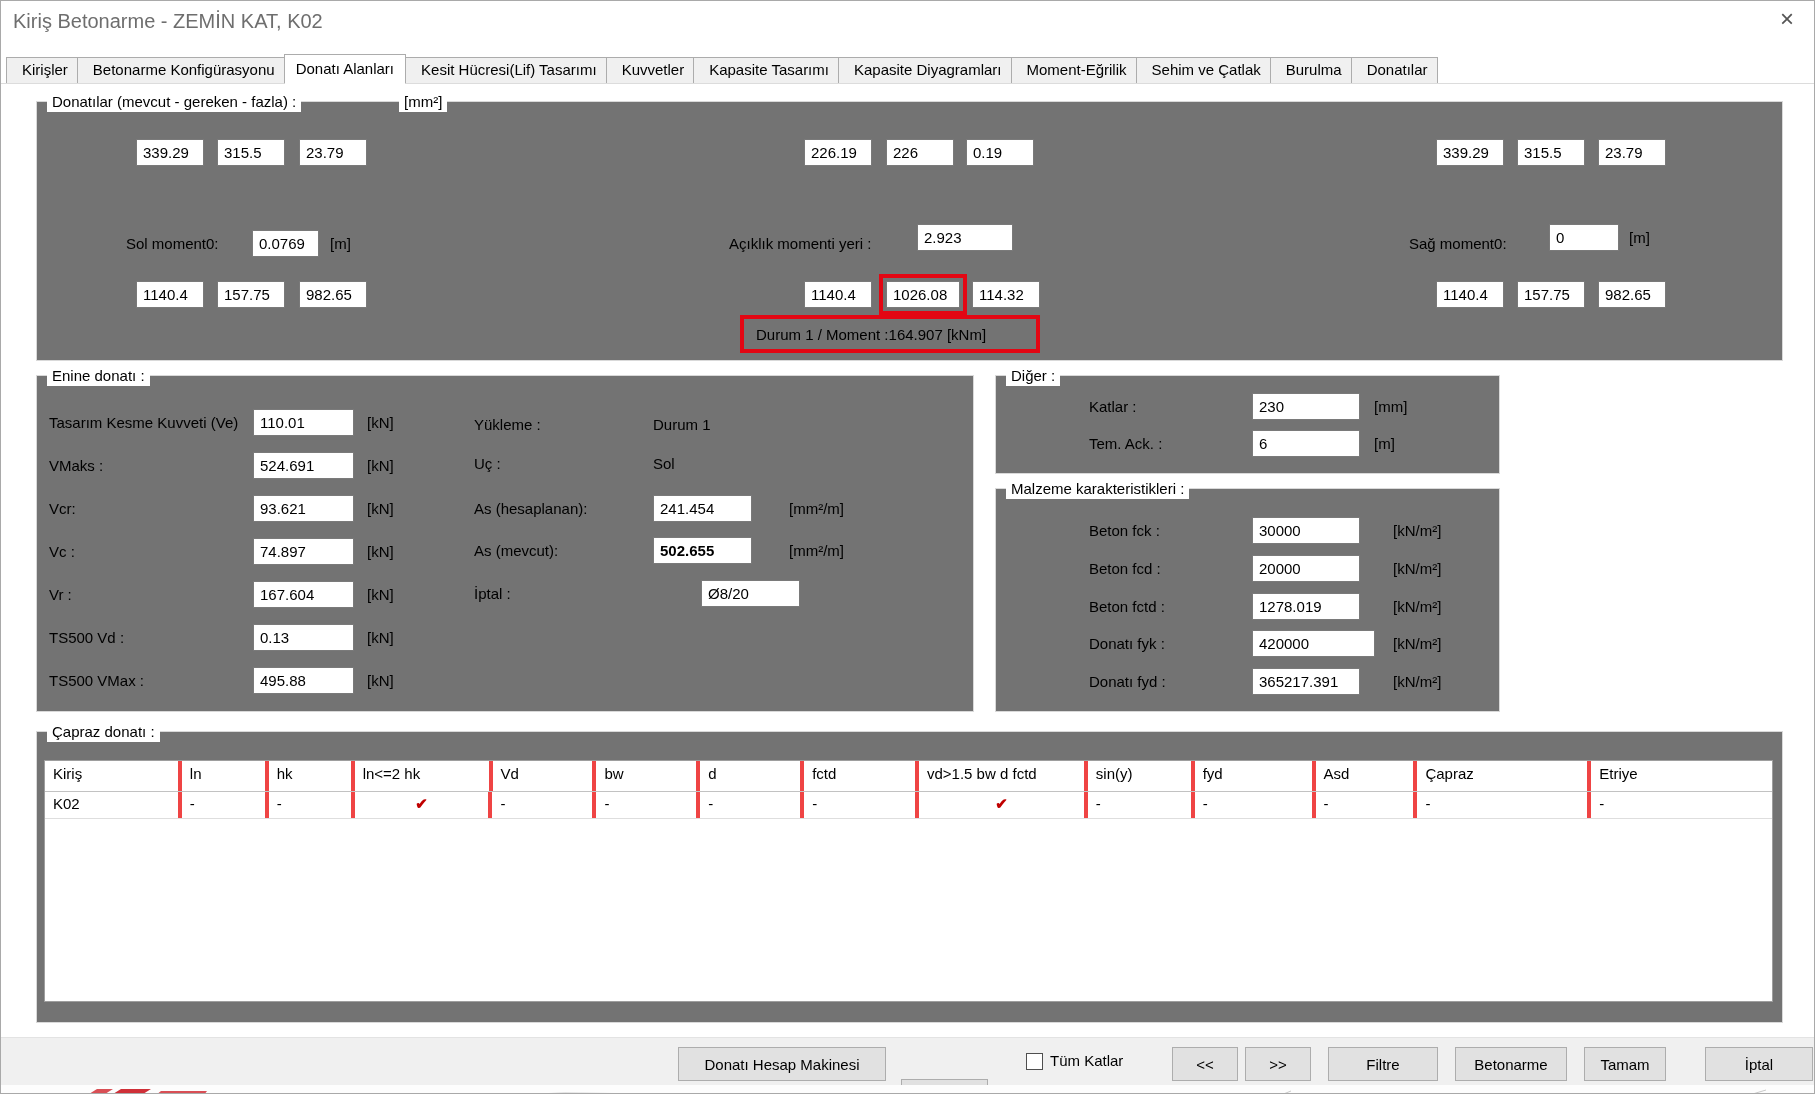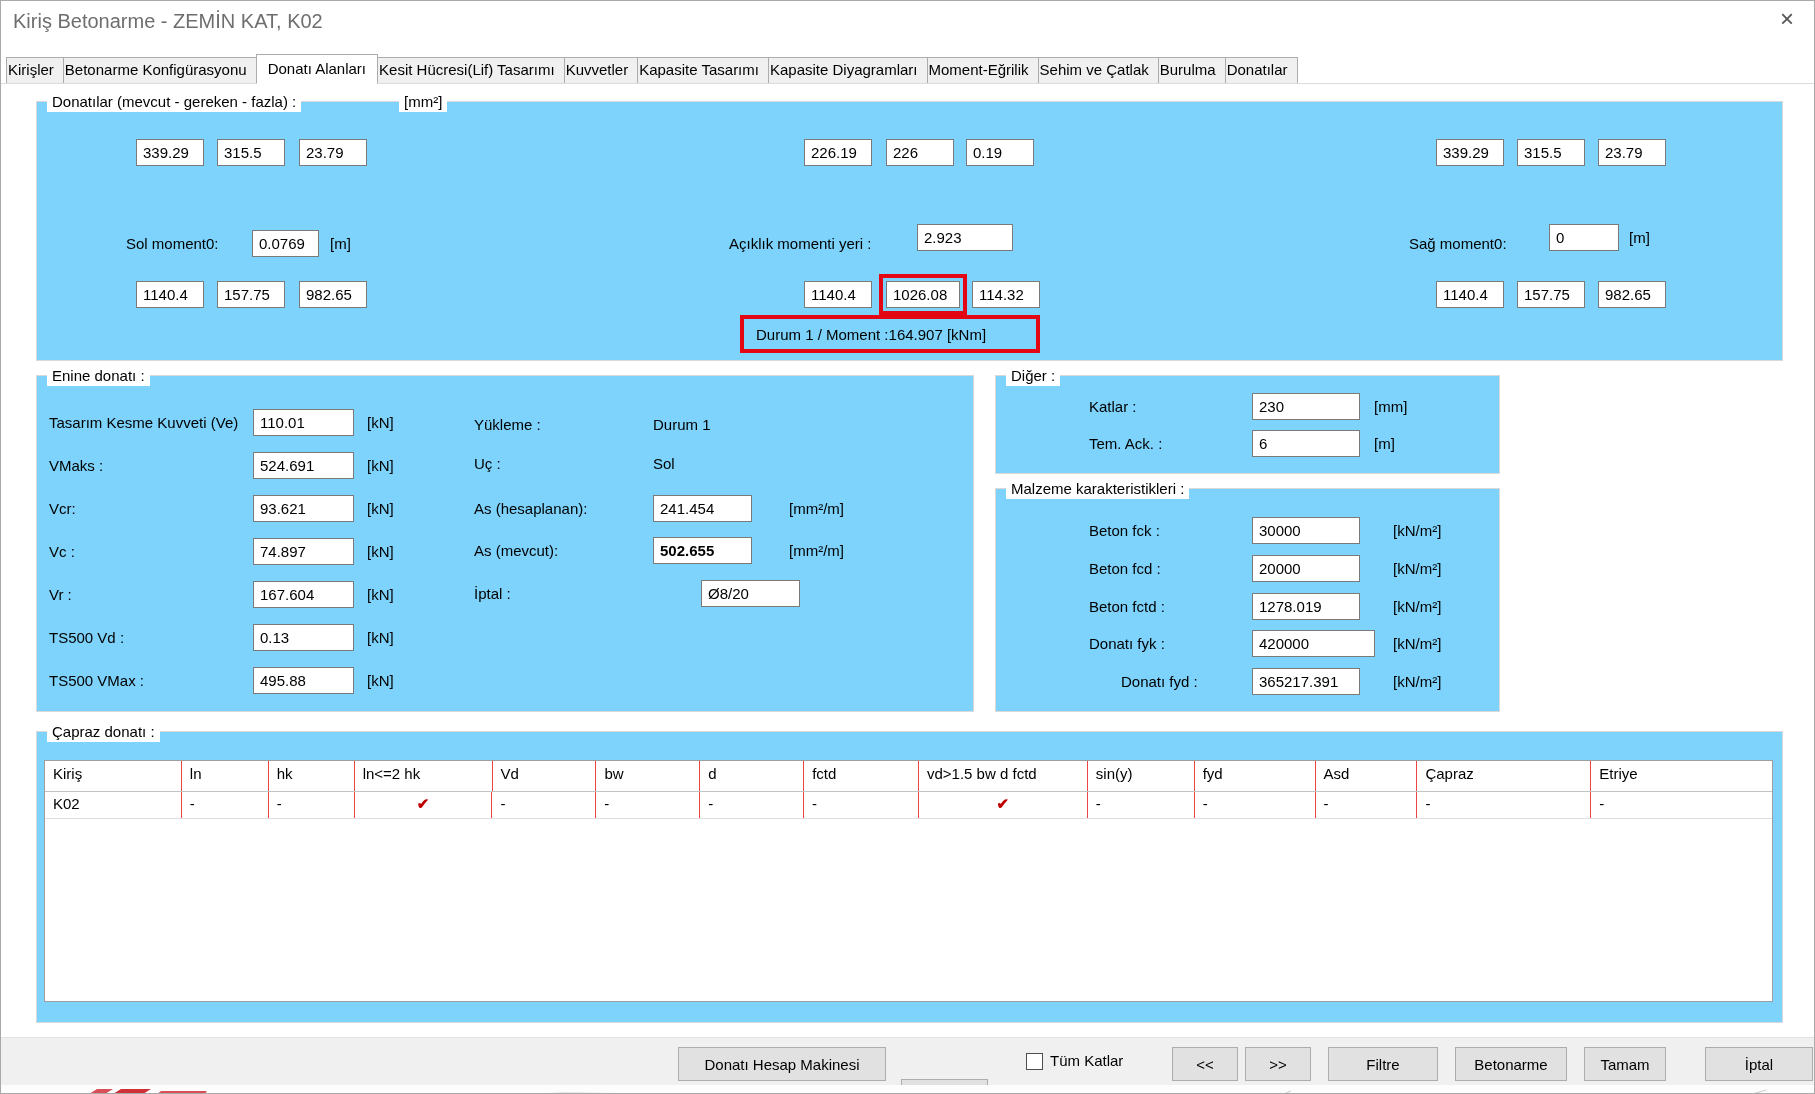--- a/index.html
+++ b/index.html
@@ -3,38 +3,38 @@
 <meta charset="utf-8">
 <style>
   html,body{margin:0;padding:0;background:#fff;}
   #win{position:relative;width:1815px;height:1094px;background:#fff;border:1px solid #a9a9a9;box-sizing:border-box;overflow:hidden;font-family:"Liberation Sans",sans-serif;color:#000;}
   
   .titlebar{position:absolute;left:0;top:0;width:100%;height:42px;background:#ffffff;}
   .title{position:absolute;left:12px;top:9px;font-size:20px;color:#6e6e6e;}
   .close{position:absolute;right:14px;top:6px;width:26px;height:26px;font-size:24px;line-height:24px;text-align:center;color:#555;cursor:default;}
   
   .tabstrip{position:absolute;left:0;top:55px;width:100%;height:28px;border-bottom:1px solid #dcdcdc;display:flex;align-items:flex-end;padding-left:5px;box-sizing:border-box;}
-  .tab{background:#f0f0f0;border:1px solid #acacac;border-bottom:none;font-size:15px;padding:3px 9px 4px 1px;margin-right:-1px;height:18px;line-height:18px;white-space:nowrap;}
+  .tab{background:#f0f0f0;border:1px solid #acacac;border-bottom:none;font-size:15px;padding:3px 9px 4px 15px;margin-right:-1px;height:18px;line-height:18px;white-space:nowrap;}
   .tab.active{background:#fff;position:relative;z-index:3;padding:5px 11px 5px 11px;margin-bottom:-1px;border-bottom:1px solid #fff;}
   
-  .gb{position:absolute;border:1px solid #d9d9d9;background:#7dd3fc;}
+  .gb{position:absolute;border:1px solid #d9d9d9;background:#737373;}
   .gl{position:absolute;top:-10px;background:#fff;padding:0 5px;font-size:15px;line-height:20px;white-space:nowrap;}
   
   .in{position:absolute;box-sizing:border-box;height:27px;border:1px solid #7a7a7a;background:#fff;font-family:"Liberation Sans",sans-serif;font-size:15px;padding:2px 6px;color:#000;}
   .lb{position:absolute;font-size:15px;line-height:27px;white-space:nowrap;}
   .un{position:absolute;font-size:15px;line-height:27px;white-space:nowrap;}
   .txt{position:absolute;font-size:15px;line-height:20px;white-space:nowrap;}
   .redframe{position:absolute;border:4px solid #e30613;box-sizing:border-box;pointer-events:none;}
   .redbox{position:absolute;border:4px solid #e30613;box-sizing:border-box;display:flex;align-items:center;padding-left:12px;font-size:15px;}
   
   .grid{position:absolute;border:1px solid #9e9e9e;background:#fff;box-sizing:border-box;}
   .g-row{display:flex;}
   .g-h{height:30px;border-bottom:1px solid #c2c2c2;}
   .g-d{height:26px;border-bottom:1px solid #dedede;}
-  .g-c{box-sizing:border-box;border-right:1px solid #ef4444;padding:4px 0 0 8px;font-size:15px;overflow:hidden;white-space:nowrap;}
+  .g-c{box-sizing:border-box;border-right:4px solid #ef4444;padding:4px 0 0 8px;font-size:15px;overflow:hidden;white-space:nowrap;}
   .g-d .g-c{padding-top:3px;}
   .g-c.chk{text-align:center;padding-left:0;color:#c00000;font-weight:bold;}
   
   .footer{position:absolute;left:0;top:1036px;width:100%;height:48px;background:#f0f0f0;border-top:1px solid #e3e3e3;}
   .btn{position:absolute;height:34px;background:#e1e1e1;border:1px solid #adadad;box-sizing:border-box;font-family:"Liberation Sans",sans-serif;font-size:15px;text-align:center;line-height:31px;padding:0;}
   .chkbox{position:absolute;width:17px;height:17px;background:#fff;border:1px solid #4f4f4f;box-sizing:border-box;}
   .bottomstrip{position:absolute;left:0;top:1084px;width:100%;height:10px;background:#fdfdfd;overflow:hidden;}
 </style>
 </head>
 <body>
@@ -178,21 +178,21 @@
     <span class="un" style="left:397px;top:66px;">[kN/m²]</span>
 
     <span class="lb" style="left:93px;top:104px;">Beton fctd :</span>
     <input class="in" style="left: 256px; top: 104px; width: 108px;" value="1278.019">
     <span class="un" style="left:397px;top:104px;">[kN/m²]</span>
 
     <span class="lb" style="left:93px;top:141px;">Donatı fyk :</span>
     <input class="in" style="left: 256px; top: 141px; width: 123px;" value="420000">
     <span class="un" style="left:397px;top:141px;">[kN/m²]</span>
 
-    <span class="lb" style="left:93px;top:179px;margin-left:32px;">Donatı fyd :</span>
+    <span class="lb" style="left:93px;top:179px;">Donatı fyd :</span>
     <input class="in" style="left: 256px; top: 179px; width: 108px;" value="365217.391">
     <span class="un" style="left:397px;top:179px;">[kN/m²]</span>
   </div>
 
   <div class="gb" style="left:35px;top:730px;width:1745px;height:290px;">
     <span class="gl" style="left:10px;">Çapraz donatı :</span>
 
     <div class="grid" style="left:7px;top:28px;width:1729px;height:242px;">
       <div class="g-row g-h">
         <div class="g-c" style="width:137px;">Kiriş</div>

